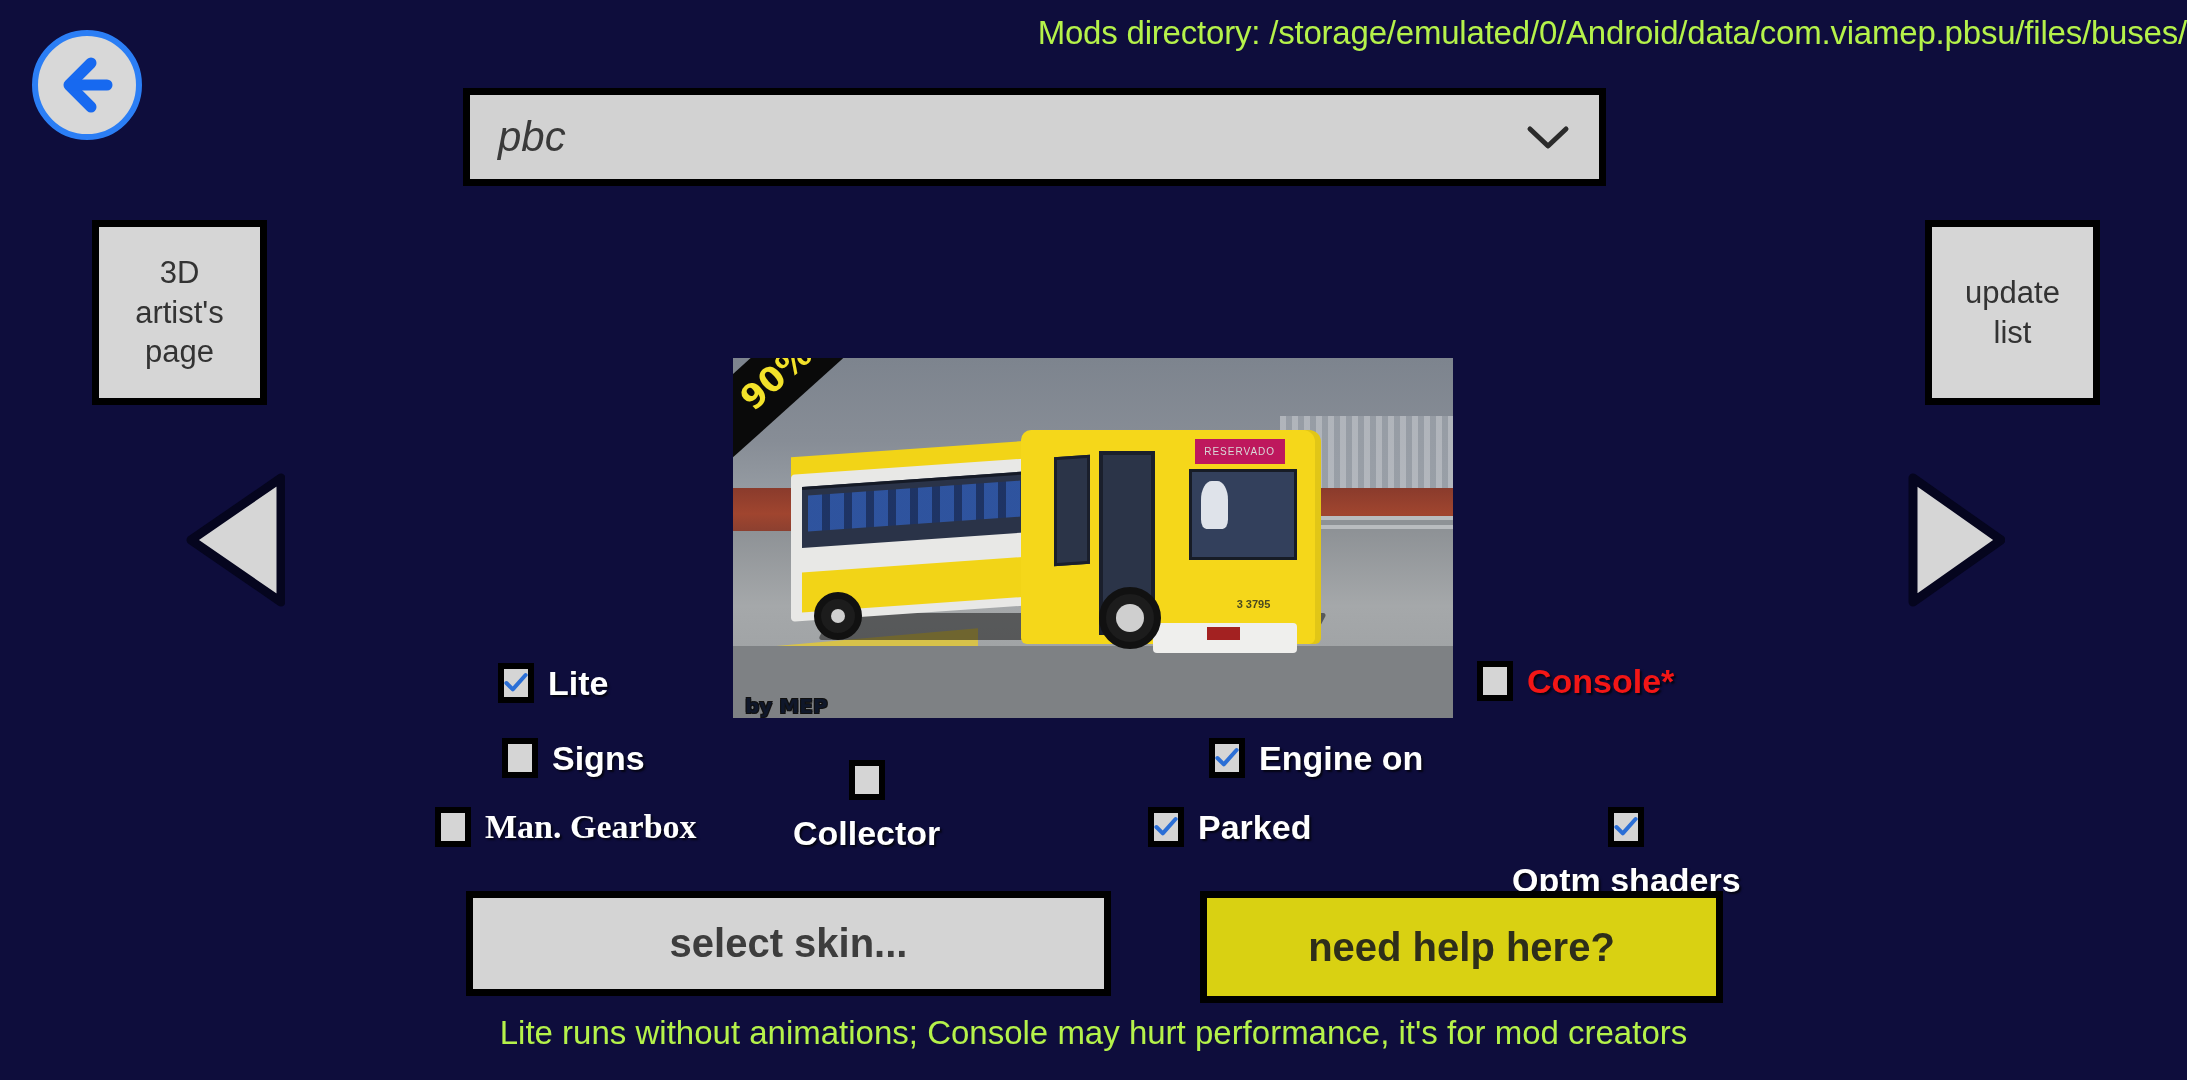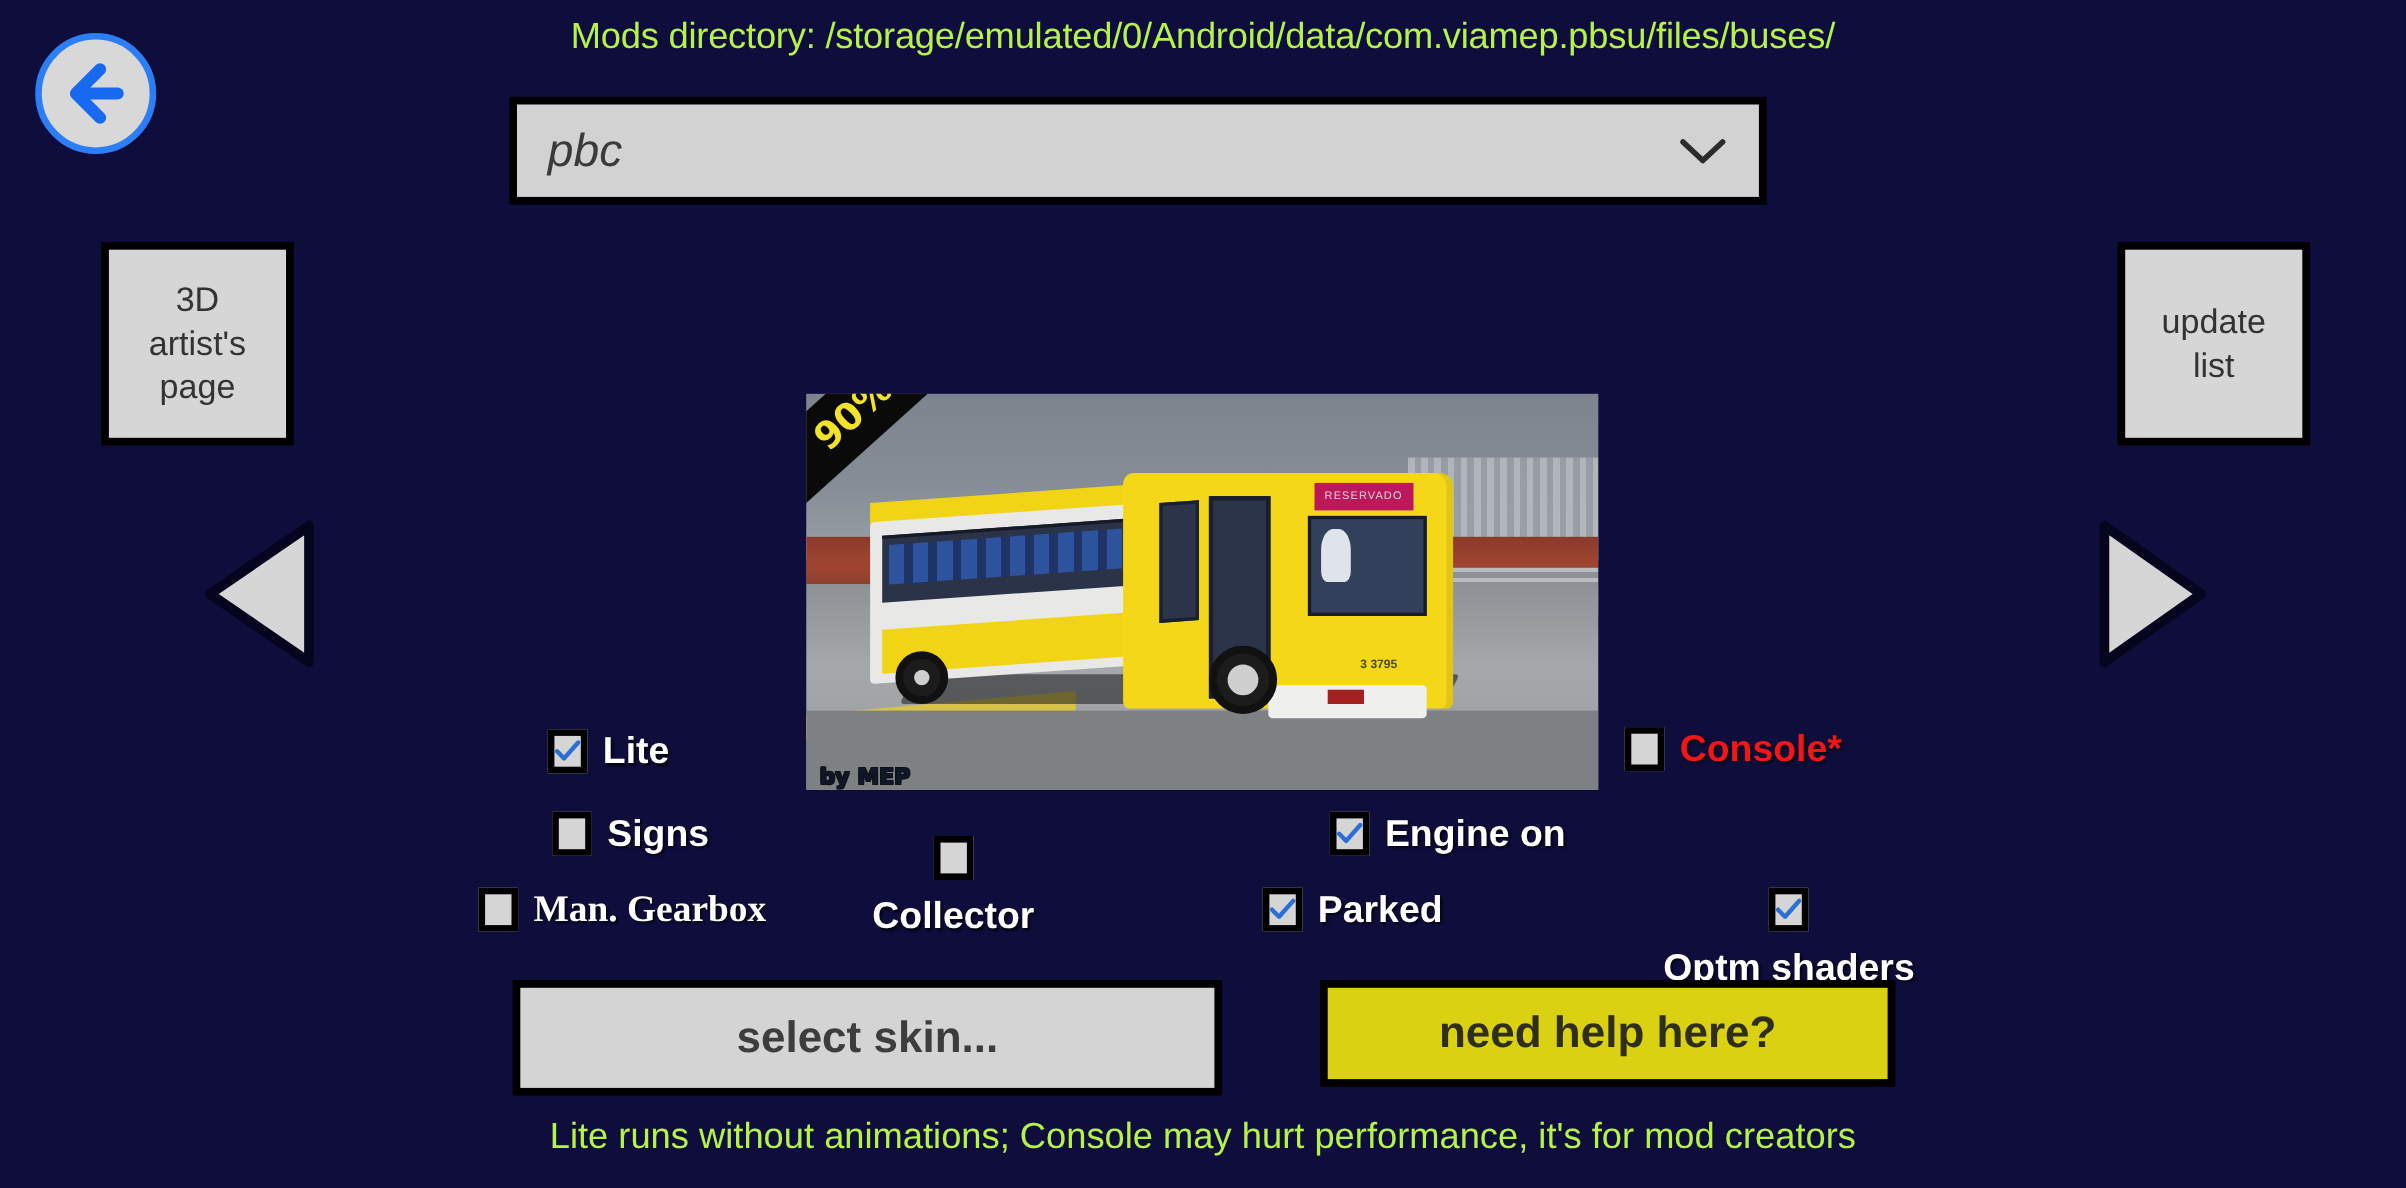--- a/index.html
+++ b/index.html
@@ -38,21 +38,21 @@
     cursor: pointer;
   }
   #back-button svg { display:block; }
 
   
   #mods-directory {
     position: absolute;
     left: 0;
     right: 0;
     top: 14px;
-    text-align: center;
+    text-align: right;
     color: #b5f24a;
     font-size: 33px;
     font-weight: 400;
     letter-spacing: -0.2px;
     white-space: nowrap;
   }
 
   
   #bus-select-wrap {
     position: absolute;
@@ -302,21 +302,21 @@
     box-sizing:border-box;
     cursor:pointer;
   }
   .wide-button-inner {
     width:100%; height:100%;
     display:flex; align-items:center; justify-content:center;
     font-size:40px; font-weight:bold; color:#3d3d3d;
   }
   #select-skin-button { left: 466px; top: 891px; width: 645px; height: 105px; }
   #select-skin-button .wide-button-inner { background:#d4d4d4; }
-  #need-help-button   { left: 1200px; top: 891px; width: 523px; height: 97px; }
+  #need-help-button   { left: 1200px; top: 891px; width: 523px; height: 112px; }
   #need-help-button .wide-button-inner { background:#d9d112; color:#2e2e1a; }
 
   
   #footer-note {
     position:absolute;
     left:0; right:0; top:1014px;
     text-align:center;
     color:#b5f24a;
     font-size:33px;
     white-space:nowrap;

